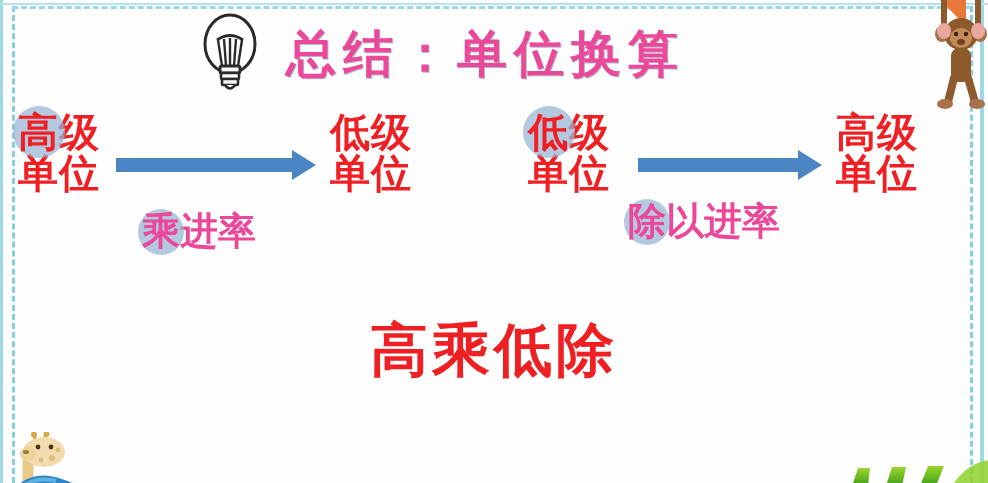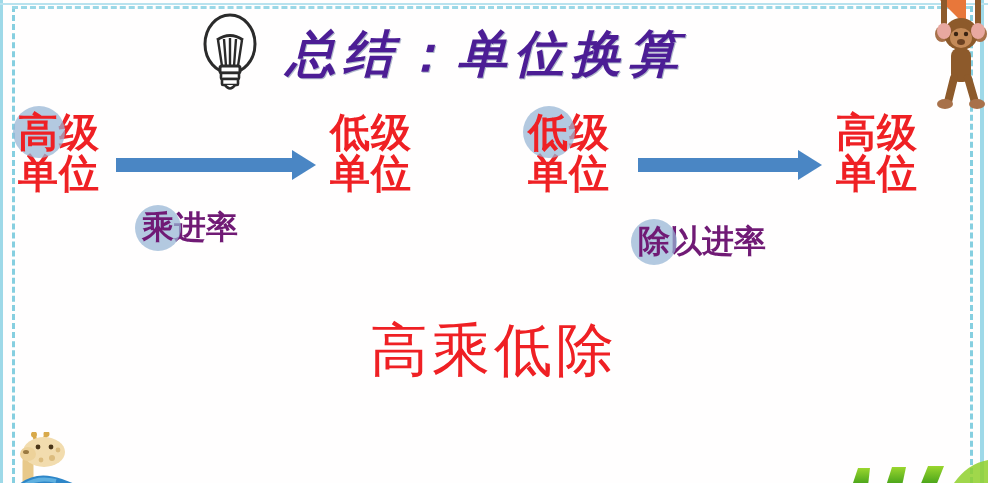--- a/index.html
+++ b/index.html
@@ -53,22 +53,21 @@
     left: 196px; top: 8px;
     display: flex;
     align-items: center;
     gap: 22px;
   }
   .bulb-icon { width: 68px; height: 92px; display: block; }
   .title-text {
     font-family: "DejaVu Sans", "Liberation Sans", sans-serif;
     font-size: 50px;
     font-weight: 700;
-    font-style: italic;
-    color: #4c1d95;
+    color: #ec4899;
     letter-spacing: 7px;
     white-space: nowrap;
     text-shadow: 1px 1px 0 rgba(29,58,110,.35);
   }
 
   
   .unit-block {
     position: absolute;
     text-align: left;
     line-height: 1.02;
@@ -113,35 +112,35 @@
     top: 0;
     width: 0; height: 0;
     border-left: 24px solid #4a86c4;
     border-top: 15px solid transparent;
     border-bottom: 15px solid transparent;
   }
 
   
   .op-caption {
     position: absolute;
-    font-size: 32px;
-    font-weight: 700;
-    color: #701a75;
+    font-size: 38px;
+    font-weight: 700;
+    color: #ec4899;
     white-space: nowrap;
     letter-spacing: 0px;
   }
 
   
   .conclusion {
     position: absolute;
     left: 0; top: 312px;
     width: 988px;
     text-align: center;
     font-size: 58px;
-    font-weight: 400;
+    font-weight: 700;
     color: #ef2024;
     letter-spacing: 4px;
   }
 
   
   .monkey  { position: absolute; left: 930px; top: -2px;  width: 62px; height: 115px; }
   .giraffe { position: absolute; left: 8px;  top: 432px; width: 110px; height: 55px; }
   .grass   { position: absolute; left: 848px; top: 452px; width: 140px; height: 34px; }
 </style>
 </head>
@@ -195,21 +194,21 @@
   <div class="arrow" style="left:638px; top:150px; width:186px; height:30px;">
     <div class="shaft" style="width:162px;"></div>
     <div class="head" style="left:160px;"></div>
   </div>
 
   <div class="unit-block" style="left:836px; top:112px;">
     <span class="unit-line">高级</span>
     <span class="unit-line">单位</span>
   </div>
 
-  <div class="op-caption" style="left:628px; top:220px;margin-left:10px;"><span class="hl small">除</span><span>以进率</span></div>
+  <div class="op-caption" style="left:628px; top:196px;"><span class="hl small">除</span><span>以进率</span></div>
 
   <div class="conclusion">高乘低除</div>
 
   <svg class="monkey" viewBox="0 0 62 115">
     <path d="M14 0 L14 34 M48 0 L48 34" stroke="#8d5a2b" stroke-width="6" fill="none"></path>
     <ellipse cx="12" cy="36" rx="7" ry="8" fill="#a8714a"></ellipse>
     <ellipse cx="50" cy="36" rx="7" ry="8" fill="#a8714a"></ellipse>
     <ellipse cx="31" cy="36" rx="17" ry="16" fill="#8d5a2b"></ellipse>
     <ellipse cx="31" cy="40" rx="11" ry="10" fill="#c48a58"></ellipse>
     <circle cx="26" cy="36" r="2.2" fill="#3a2413"></circle>

